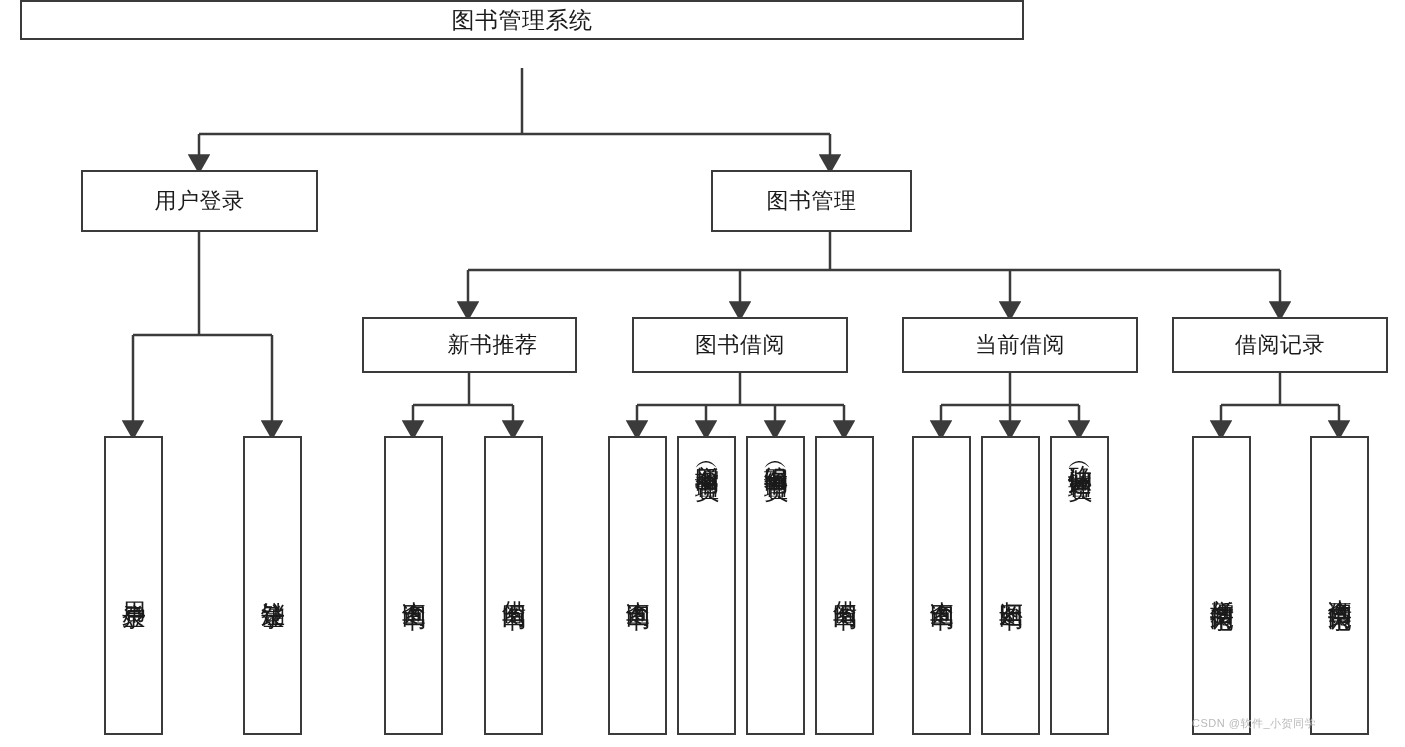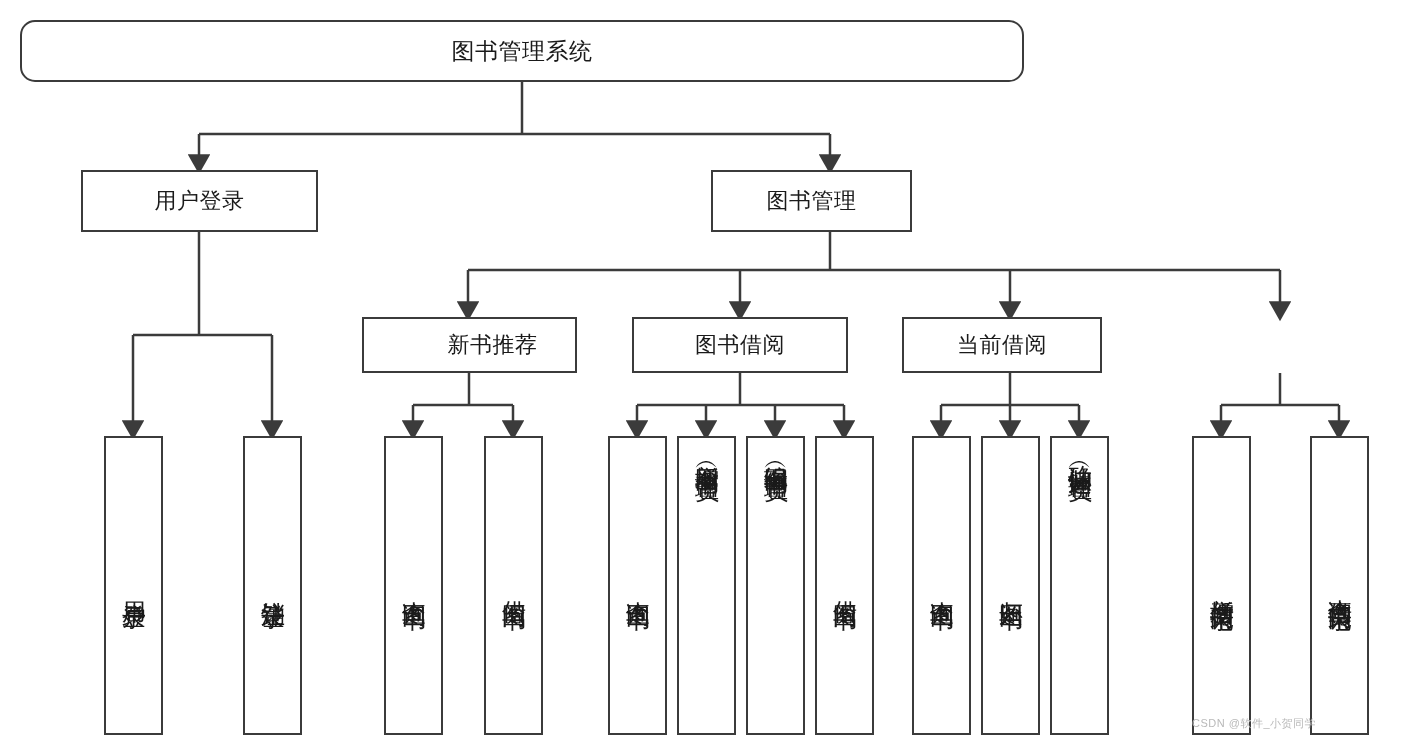--- a/index.html
+++ b/index.html
@@ -121,39 +121,42 @@
       <path d="M1010,405 L1010,424" marker-end="url(#arrow)"></path>
       <path d="M1079,405 L1079,424" marker-end="url(#arrow)"></path>
 
       <path d="M1280,373 L1280,405"></path>
       <path d="M1221,405 L1339,405"></path>
       <path d="M1221,405 L1221,424" marker-end="url(#arrow)"></path>
       <path d="M1339,405 L1339,424" marker-end="url(#arrow)"></path>
     </g>
   </svg>
 
-  <div class="node root horiz" style="left:20px; top:20px; width:1004px; height:62px;border-radius:15px;">
+  <div class="node root horiz" style="left:20px; top:0; width:1004px; height:40px;">
     <span class="label">图书管理系统</span>
   </div>
 
   <div class="node horiz" style="left:81px; top:170px; width:237px; height:62px;">
     <span class="label">用户登录</span>
   </div>
   <div class="node horiz" style="left:711px; top:170px; width:201px; height:62px;">
     <span class="label">图书管理</span>
   </div>
 
   <div class="node horiz" style="left:362px; top:317px; width:215px; height:56px;padding-left:46px;">
     <span class="label">新书推荐</span>
   </div>
   <div class="node horiz" style="left:632px; top:317px; width:216px; height:56px;">
     <span class="label">图书借阅</span>
   </div>
-  <div class="node horiz" style="left:902px; top:317px; width:200px; height:56px;">
+  <div class="node horiz" style="left:902px; top:317px; width:236px; height:56px;">
     <span class="label">当前借阅</span>
+  </div>
+  <div class="node horiz" style="left:1172px; top:317px; width:216px; height:56px;">
+    <span class="label">借阅记录</span>
   </div>
 
   <div class="node vert mid" style="left:104px; top:436px; width:59px; height:299px;">
     <span class="label">用户登录</span>
   </div>
   <div class="node vert mid" style="left:243px; top:436px; width:59px; height:299px;">
     <span class="label">注销登录</span>
   </div>
 
   <div class="node vert mid" style="left:384px; top:436px; width:59px; height:299px;">

